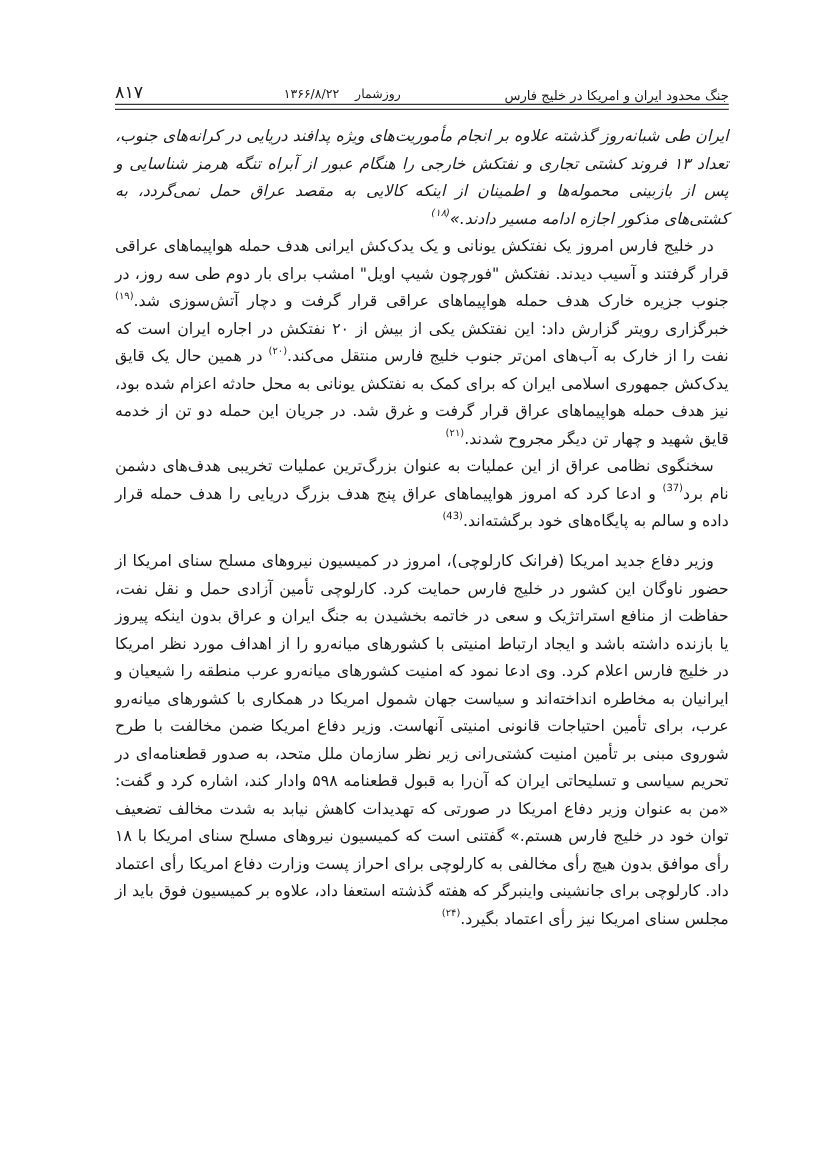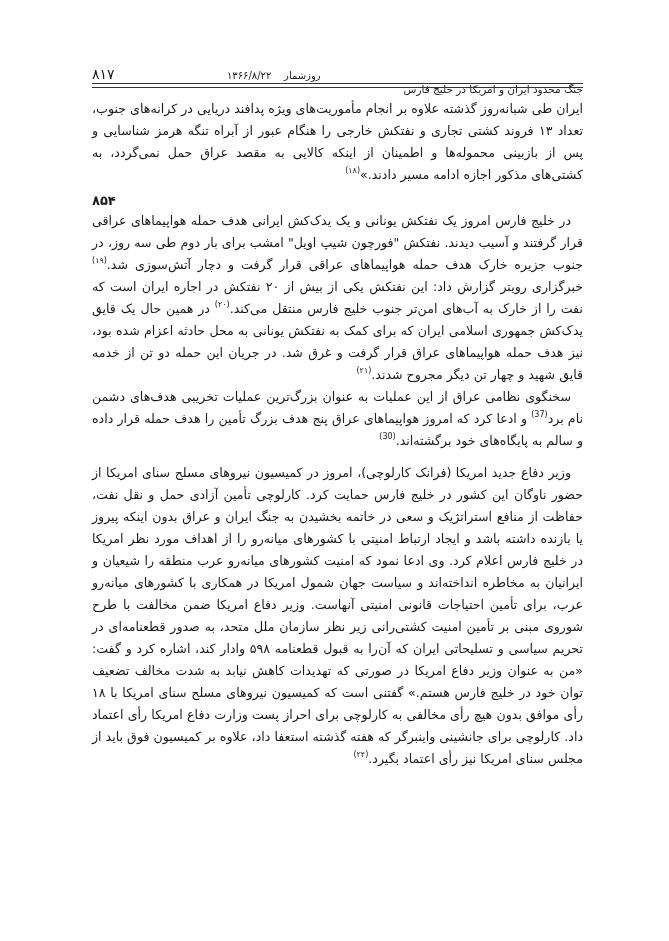--- a/index.html
+++ b/index.html
@@ -1,27 +1,27 @@
 <!DOCTYPE html>
 <html><head>
 <meta charset="utf-8">
 <style>
   html, body { margin: 0; padding: 0; background: #ffffff; }
   body { width: 669px; height: 941px; position: relative; overflow: hidden;
          font-family: "DejaVu Sans", sans-serif; color: #1a1a1a; }
   .page { position: absolute; left: 92px; top: 64px; width: 491px; }
   .header { position: relative; height: 22px; direction: rtl; }
-  .header .book-title { position: absolute; right: 0; top: 19px; font-size: 10.5px; white-space: nowrap; }
+  .header .book-title { position: absolute; right: 0; top: 7px; font-size: 10.5px; white-space: nowrap; }
   .header .date-wrap { position: absolute; left: 135px; top: 6px; font-size: 10px; white-space: nowrap; direction: rtl; text-align: center; }
   .header .page-num { position: absolute; left: 0; top: 2px; font-size: 14px; direction: rtl; }
   .header .rule { position: absolute; left: 0; right: 0; top: 19px; height: 3px;
                   border-top: 1px solid #333; border-bottom: 1px solid #333; }
   .body { direction: rtl; text-align: justify; font-size: 12.6px; line-height: 22px; margin-top: 12px; }
   .body p { margin: 0; text-indent: 12px; text-align-last: right; }
-  .body p.cont { text-indent: 0; }
+  .body p.cont { text-indent: 0; font-style: italic; }
   .entry-num { direction: rtl; text-align: left; font-weight: bold; font-size: 13px; line-height: 18px; margin-top: 6px; }
   sup { font-size: 8px; vertical-align: 6px; line-height: 0; }
   .gap { height: 10px; }
 </style>
 </head>
 <body>
 
 <div class="page">
   <div class="header">
     <span class="book-title">جنگ محدود ایران و امریکا در خلیج فارس</span>
@@ -30,20 +30,19 @@
       <span>&nbsp;&nbsp;</span>
       <span>۱۳۶۶/۸/۲۲</span>
     </span>
     <span class="page-num">۸۱۷</span>
     <div class="rule"></div>
   </div>
 
   <div class="body">
     <p class="cont"><span>ایران طی شبانه‌روز گذشته علاوه بر انجام مأموریت‌های ویژه پدافند دریایی در کرانه‌های جنوب، تعداد ۱۳ فروند کشتی تجاری و نفتکش خارجی را هنگام عبور از آبراه تنگه هرمز شناسایی و پس از بازبینی محموله‌ها و اطمینان از اینکه کالایی به مقصد عراق حمل نمی‌گردد، به کشتی‌های مذکور اجازه ادامه مسیر دادند.»</span><sup>(۱۸)</sup></p>
 
-    <div class="entry-num">۸۵۴</div>
     <p><span>در خلیج فارس امروز یک نفتکش یونانی و یک یدک‌کش ایرانی هدف حمله هواپیماهای عراقی قرار گرفتند و آسیب دیدند. نفتکش "فورچون شیپ اویل" امشب برای بار دوم طی سه روز، در جنوب جزیره خارک هدف حمله هواپیماهای عراقی قرار گرفت و دچار آتش‌سوزی شد.</span><sup>(۱۹)</sup><span> خبرگزاری رویتر گزارش داد: این نفتکش یکی از بیش از ۲۰ نفتکش در اجاره ایران است که نفت را از خارک به آب‌های امن‌تر جنوب خلیج فارس منتقل می‌کند.</span><sup>(۲۰)</sup><span> در همین حال یک قایق یدک‌کش جمهوری اسلامی ایران که برای کمک به نفتکش یونانی به محل حادثه اعزام شده بود، نیز هدف حمله هواپیماهای عراق قرار گرفت و غرق شد. در جریان این حمله دو تن از خدمه قایق شهید و چهار تن دیگر مجروح شدند.</span><sup>(۲۱)</sup></p>
-    <p><span>سخنگوی نظامی عراق از این عملیات به عنوان بزرگ‌ترین عملیات تخریبی هدف‌های دشمن نام برد</span><sup>(37)</sup><span> و ادعا کرد که امروز هواپیماهای عراق پنج هدف بزرگ تأمین را هدف حمله قرار داده و سالم به پایگاه‌های خود برگشته‌اند.</span><sup>(30)</sup></p>
+    <p><span>سخنگوی نظامی عراق از این عملیات به عنوان بزرگ‌ترین عملیات تخریبی هدف‌های دشمن نام برد</span><sup>(37)</sup><span> و ادعا کرد که امروز هواپیماهای عراق پنج هدف بزرگ دریایی را هدف حمله قرار داده و سالم به پایگاه‌های خود برگشته‌اند.</span><sup>(43)</sup></p>
 
     <div class="gap"></div>
     <p><span>وزیر دفاع جدید امریکا (فرانک کارلوچی)، امروز در کمیسیون نیروهای مسلح سنای امریکا از حضور ناوگان این کشور در خلیج فارس حمایت کرد. کارلوچی تأمین آزادی حمل و نقل نفت، حفاظت از منافع استراتژیک و سعی در خاتمه بخشیدن به جنگ ایران و عراق بدون اینکه پیروز یا بازنده داشته باشد و ایجاد ارتباط امنیتی با کشورهای میانه‌رو را از اهداف مورد نظر امریکا در خلیج فارس اعلام کرد. وی ادعا نمود که امنیت کشورهای میانه‌رو عرب منطقه را شیعیان و ایرانیان به مخاطره انداخته‌اند و سیاست جهان شمول امریکا در همکاری با کشورهای میانه‌رو عرب، برای تأمین احتیاجات قانونی امنیتی آنهاست. وزیر دفاع امریکا ضمن مخالفت با طرح شوروی مبنی بر تأمین امنیت کشتی‌رانی زیر نظر سازمان ملل متحد، به صدور قطعنامه‌ای در تحریم سیاسی و تسلیحاتی ایران که آن‌را به قبول قطعنامه ۵۹۸ وادار کند، اشاره کرد و گفت: «من به عنوان وزیر دفاع امریکا در صورتی که تهدیدات کاهش نیابد به شدت مخالف تضعیف توان خود در خلیج فارس هستم.» گفتنی است که کمیسیون نیروهای مسلح سنای امریکا با ۱۸ رأی موافق بدون هیچ رأی مخالفی به کارلوچی برای احراز پست وزارت دفاع امریکا رأی اعتماد داد. کارلوچی برای جانشینی واینبرگر که هفته گذشته استعفا داد، علاوه بر کمیسیون فوق باید از مجلس سنای امریکا نیز رأی اعتماد بگیرد.</span><sup>(۲۴)</sup></p>
   </div>
 </div>
 
 </body></html>

